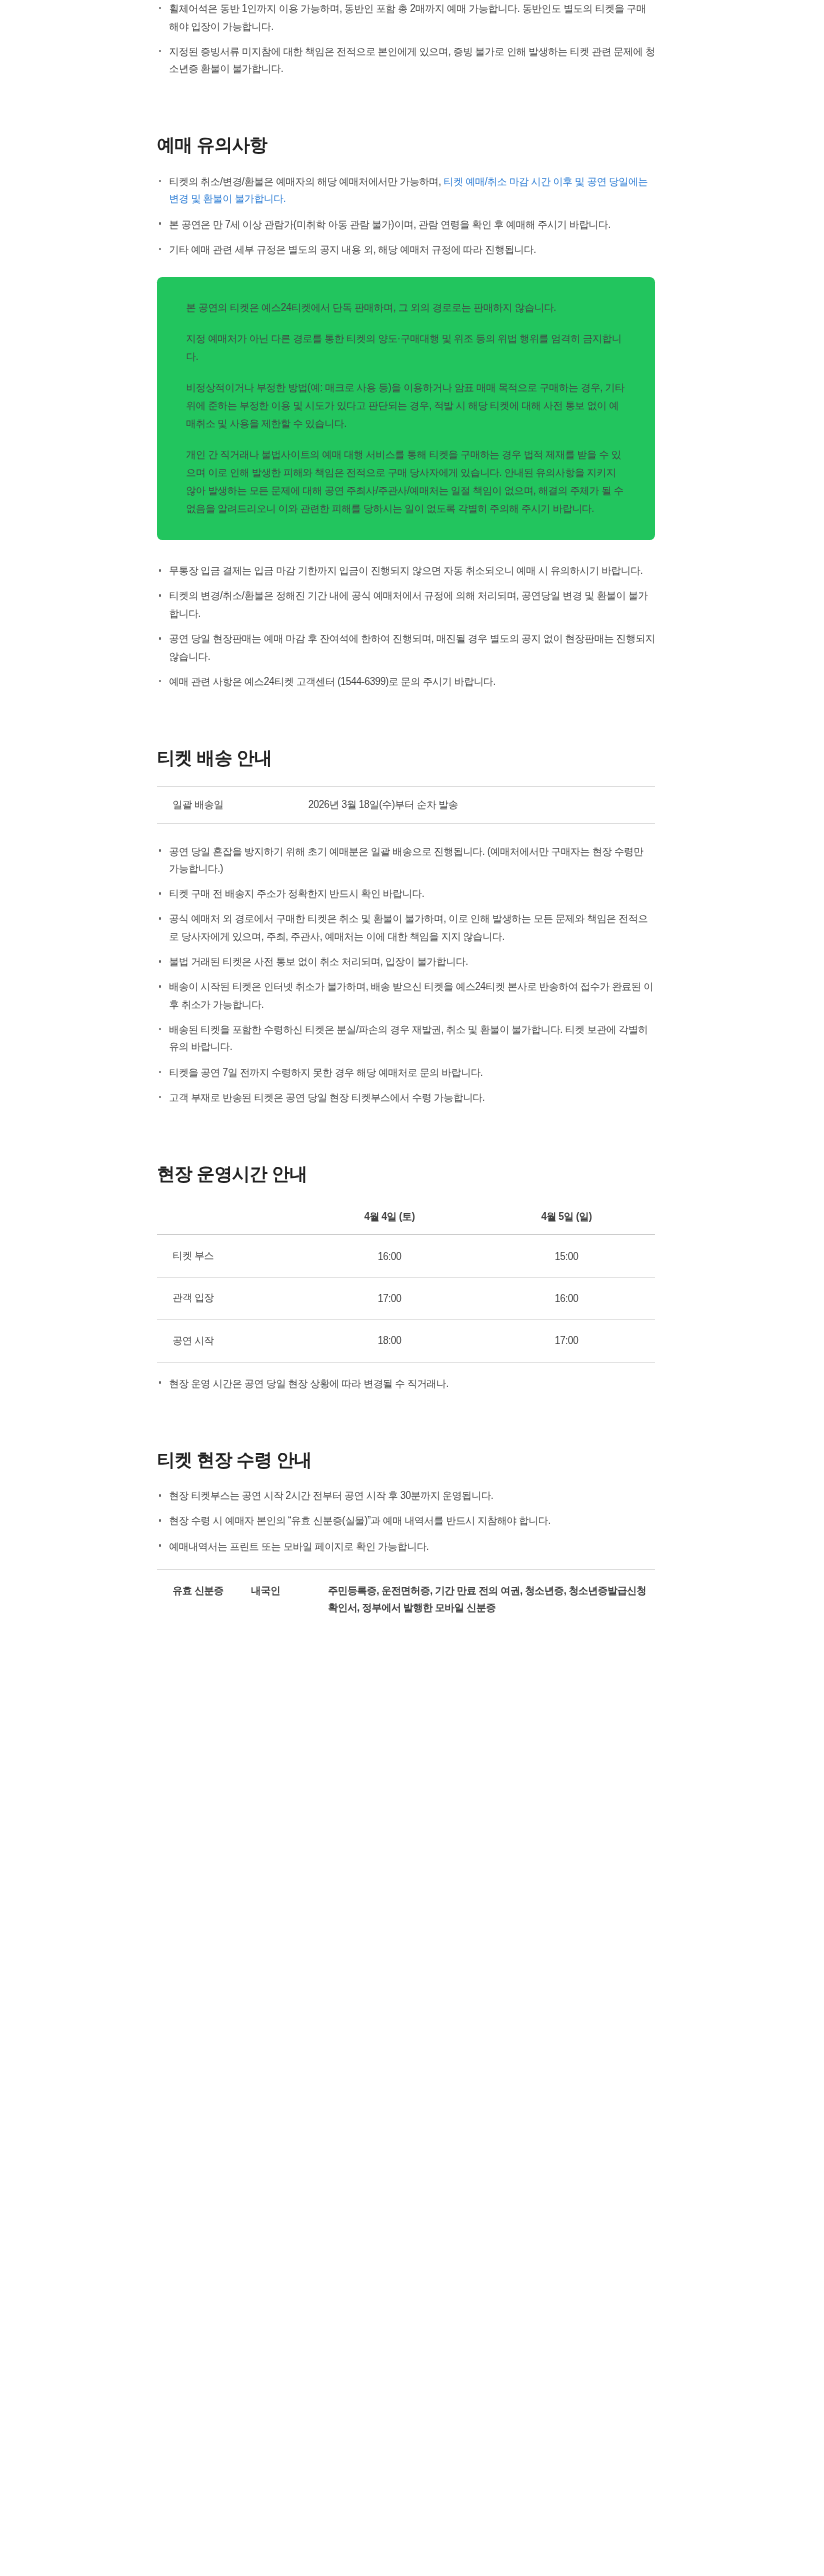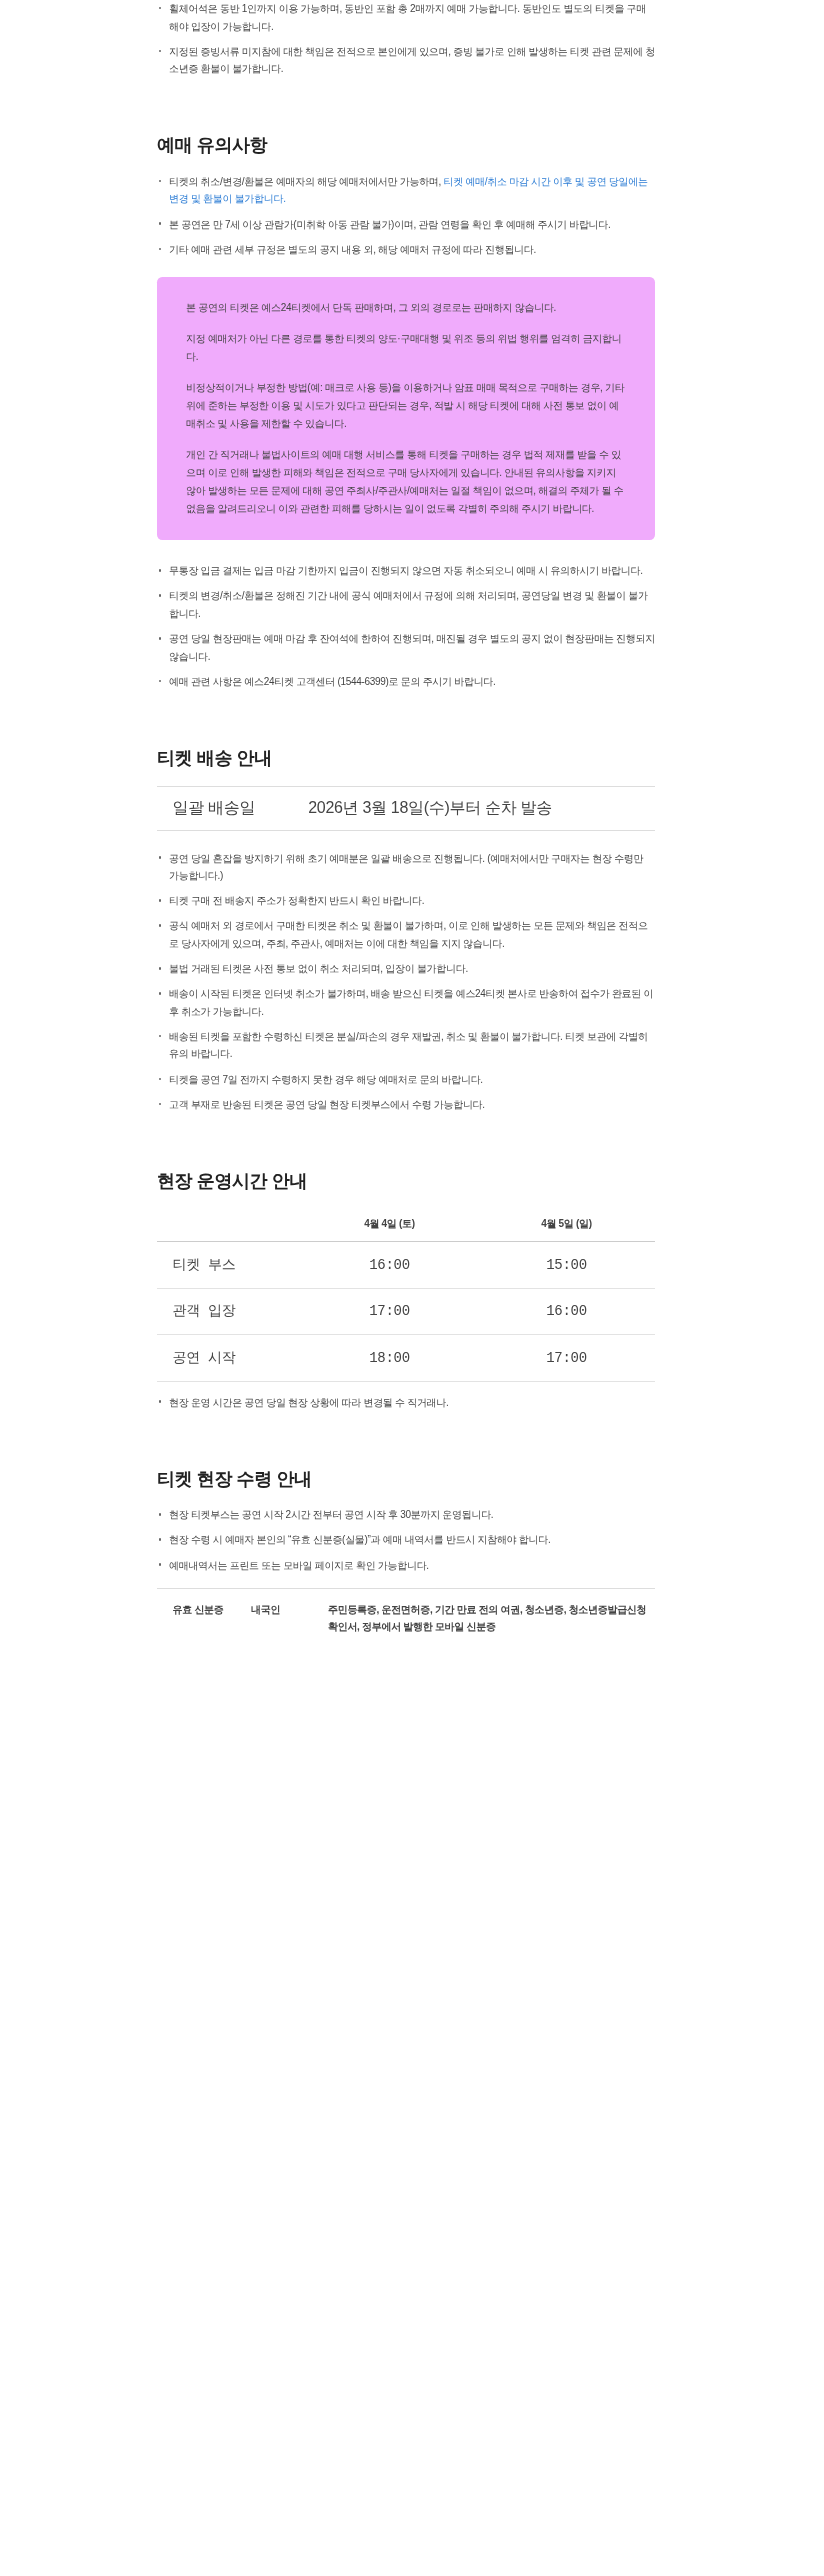--- a/index.html
+++ b/index.html
@@ -54,42 +54,42 @@
     border-radius: 50%;
     background: #666666;
   }
   .hl-blue { color: #2a7bd4; }
   .li-blue { color: #2a7bd4; }
   .top-block { padding-top: 0; }
   .gap-lg { height: 48px; }
 
   
   .notice-panel {
-    background: #f0abfc;
+    background: #22c55e;
     border-radius: 5.2px;
     padding: 22px 29px 22px 29px;
     margin: 19px 0 22px 0;
   }
   .notice-panel p {
     margin: 0 0 13px 0;
     font-size: 10px;
     line-height: 1.8;
     color: #444444;
     letter-spacing: -0.3px;
   }
   .notice-panel p:last-child { margin-bottom: 0; }
 
   
   table.kv {
     width: 100%;
     border-collapse: collapse;
     margin-bottom: 19px;
   }
   table.kv td {
-    font-size: 16px;
+    font-size: 10px;
     color: #444444;
     padding: 11px 0;
     border-top: 0.9px solid #dddddd;
     border-bottom: 0.9px solid #dddddd;
     letter-spacing: -0.3px;
   }
   table.kv td.label {
     width: 146px;
     padding-left: 15.5px;
     color: #444444;
@@ -106,27 +106,26 @@
     font-size: 10px;
     font-weight: bold;
     color: #444444;
     padding: 8.6px 0 10.3px 0;
     text-align: center;
     border-bottom: 0.9px solid #cccccc;
     letter-spacing: -0.3px;
   }
   table.sched th.head-blank { width: 144px; text-align: left; padding-left: 15.5px; }
   table.sched td {
-    font-size: 14px;
+    font-size: 10px;
     color: #444444;
     padding: 13.7px 0;
     text-align: center;
     border-bottom: 0.9px solid #e3e3e3;
     letter-spacing: -0.3px;
-    font-family: Liberation Mono, monospace;
   }
   table.sched td.row-label {
     text-align: left;
     padding-left: 15.5px;
   }
 
   
   table.idtab {
     width: 100%;
     border-collapse: collapse;

